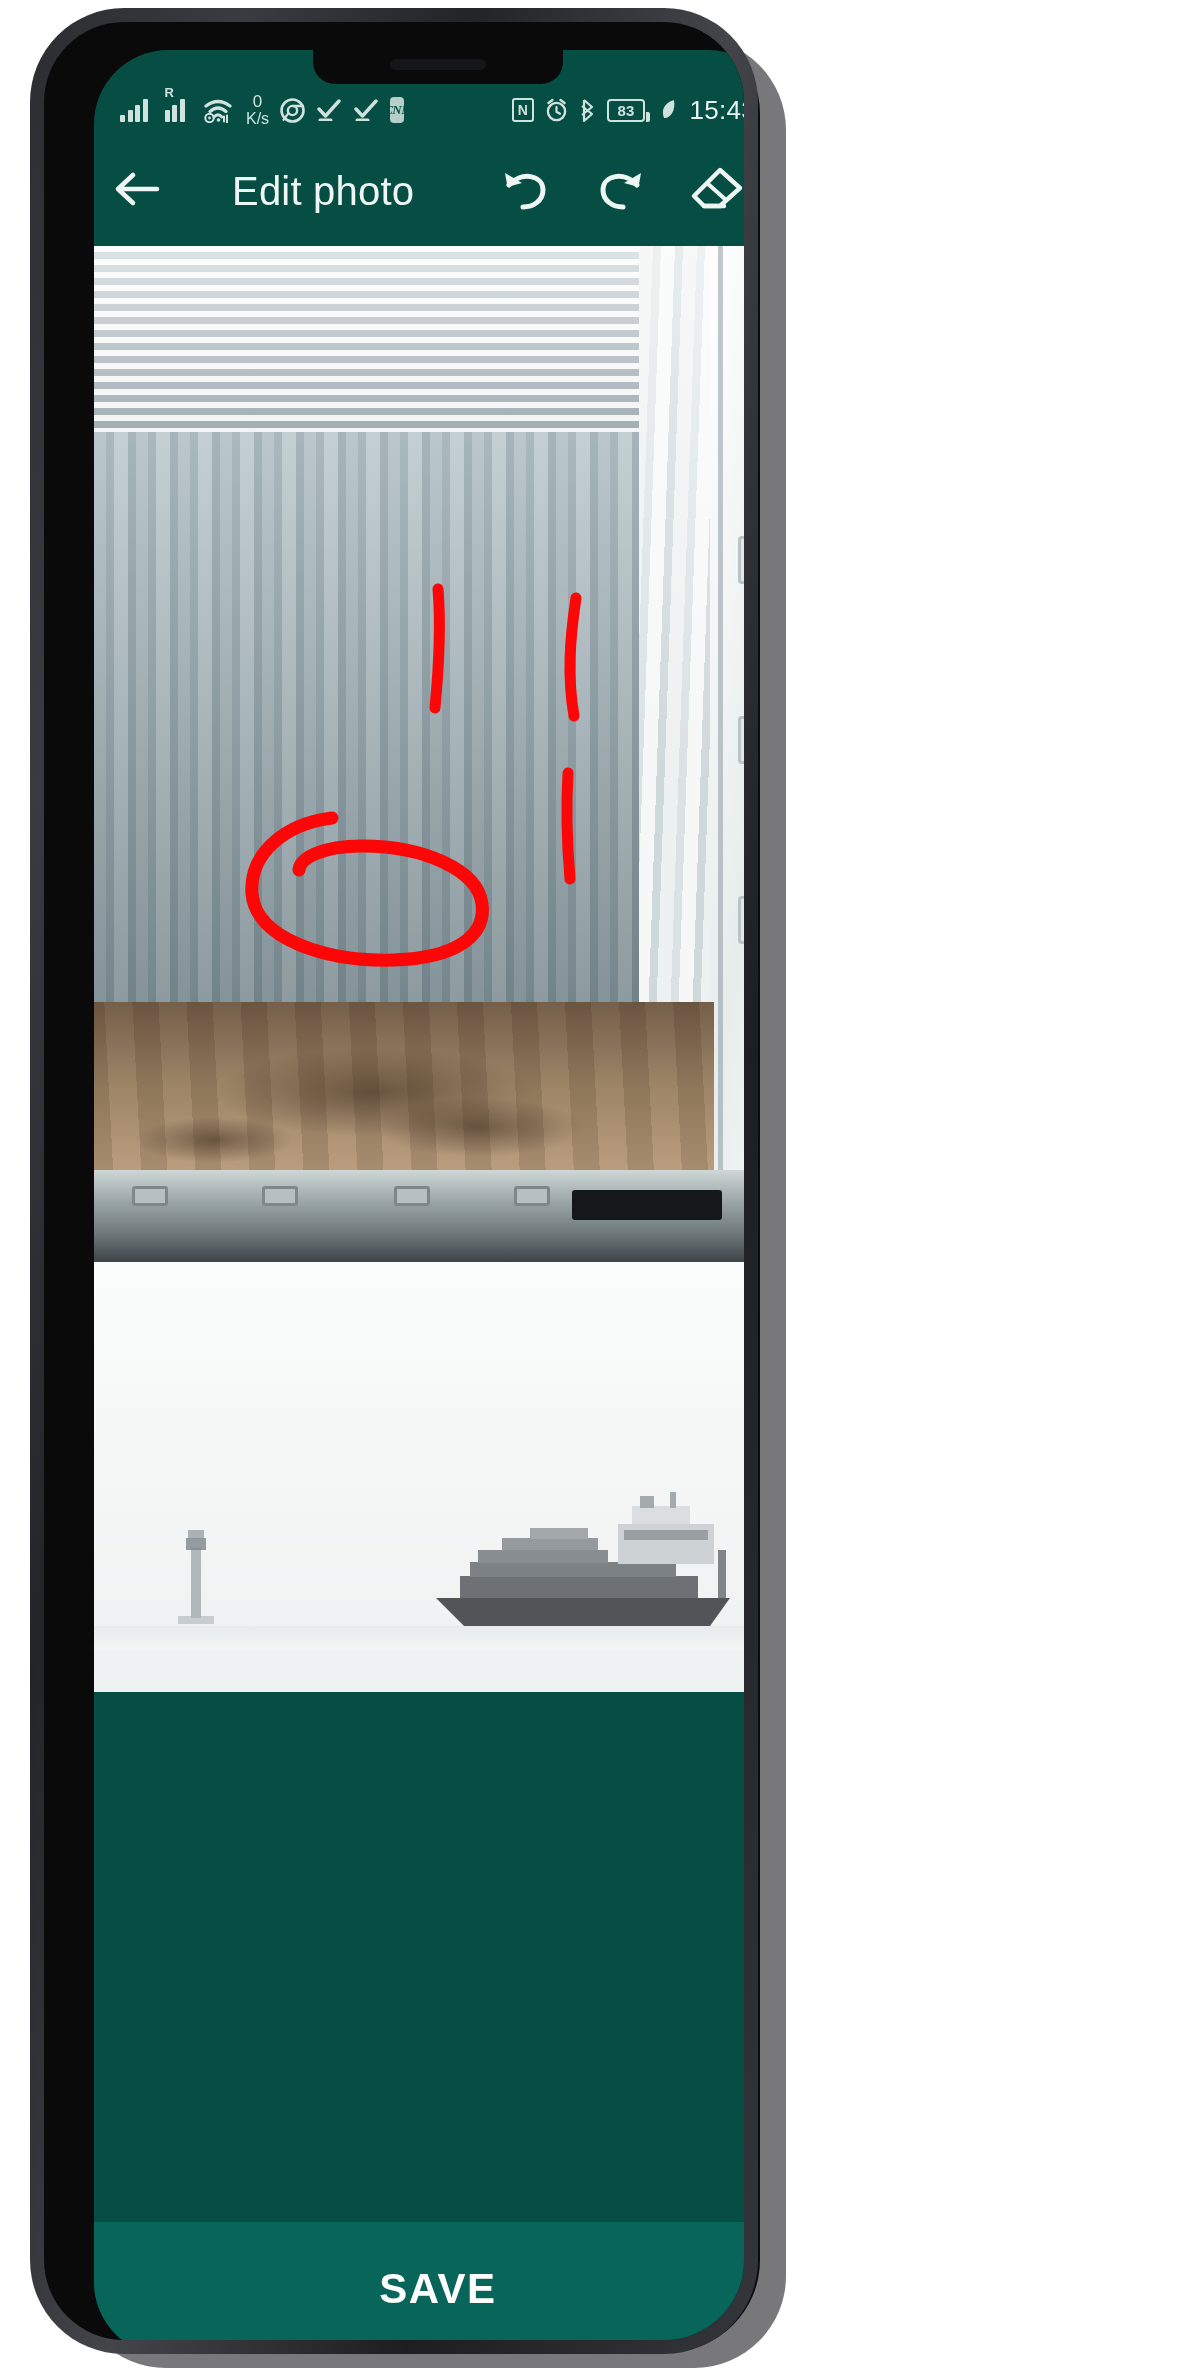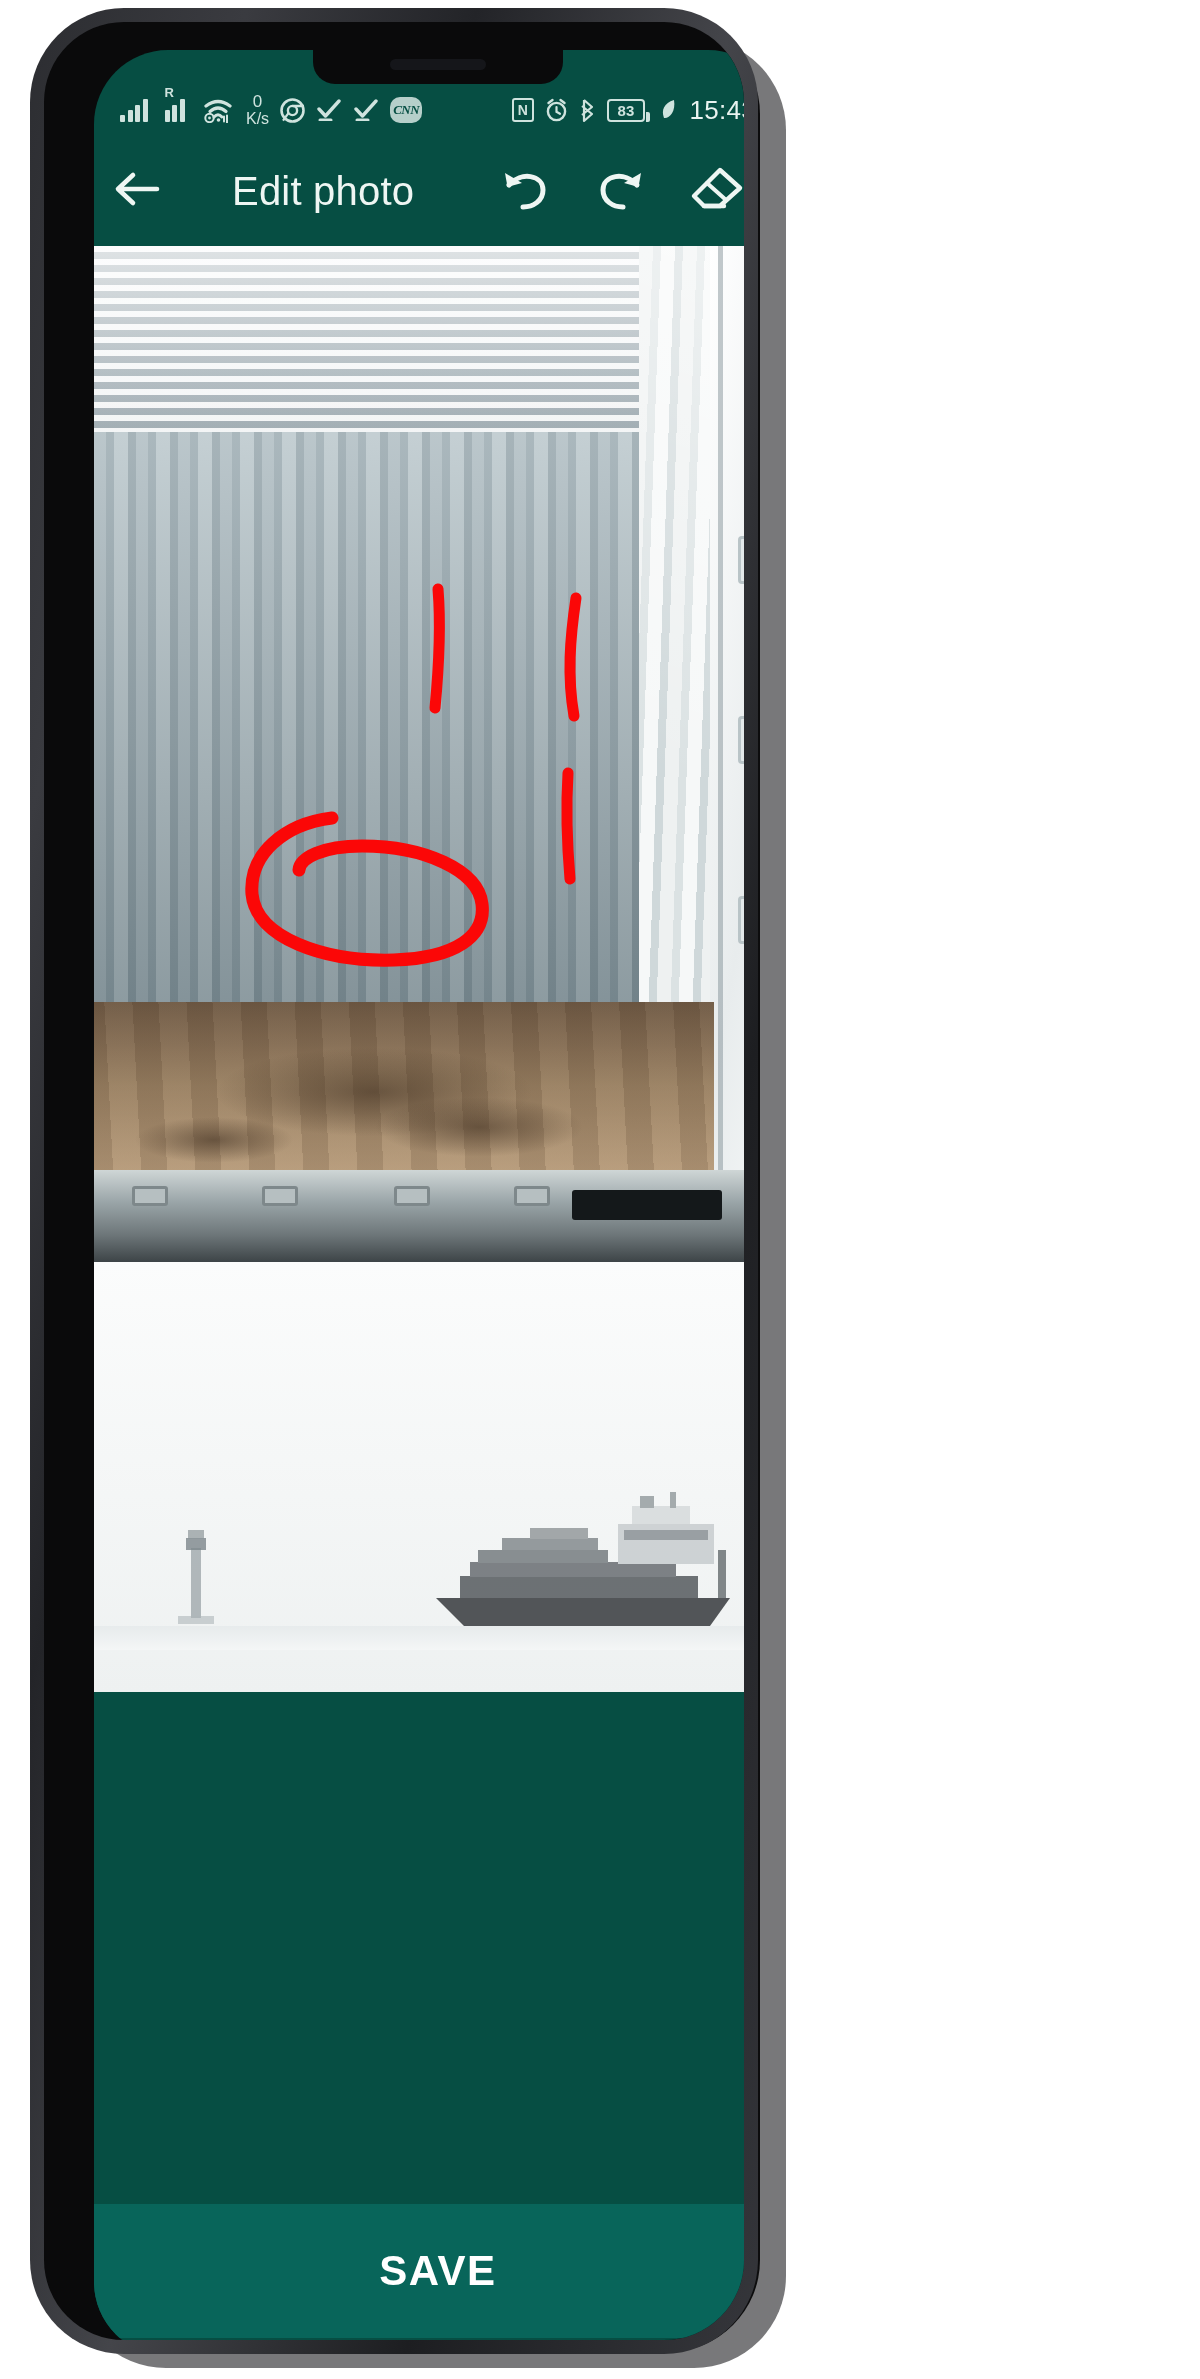--- a/index.html
+++ b/index.html
@@ -87,21 +87,21 @@
   .wifi { width: 30px; height: 26px; position: relative; }
   .wifi svg { display: block; }
 
   .kbs { display: flex; flex-direction: column; align-items: center; line-height: 1; margin-left: 2px; }
   .kbs .num { font-size: 17px; }
   .kbs .unit { font-size: 16px; margin-top: 1px; }
 
   .chrome { width: 25px; height: 25px; }
   .chk { width: 26px; height: 22px; }
   .cnn {
-    width: 32px; height: 26px; border-radius: 10px; background: #b6cfca;
+    width: 14px; height: 26px; border-radius: 4px; background: #b6cfca;
     color: #064e43; font-size: 13px; font-weight: 700; font-style: italic;
     display: flex; align-items: center; justify-content: center;
     letter-spacing: -0.5px;
     font-family: "Liberation Serif", serif;
   }
   .nfc {
     width: 22px; height: 24px; border: 2.5px solid #cfe3de; border-radius: 3px;
     display: flex; align-items: center; justify-content: center;
     font-size: 14px; font-weight: 700; color: #cfe3de;
   }
@@ -223,21 +223,21 @@
     position: absolute; left: 0; bottom: 42px; width: 100%; height: 24px;
     background: linear-gradient(180deg,#e7ebec,#f4f6f6);
   }
   .ship {
     position: absolute; right: 34px; bottom: 52px; width: 330px; height: 150px;
   }
   .lighthouse { position: absolute; left: 78px; bottom: 58px; width: 48px; height: 110px; }
 
   
   .savebar {
-    position: absolute; left: 0; bottom: 18px; width: 100%; height: 134px;
+    position: absolute; left: 0; bottom: 0; width: 100%; height: 134px;
     background: #08655a;
     display: flex; align-items: center; justify-content: center;
   }
   .savebar .label {
     color: #ffffff; font-size: 42px; font-weight: 700; letter-spacing: 1.5px;
   }
 </style>
 </head>
 <body>
 

